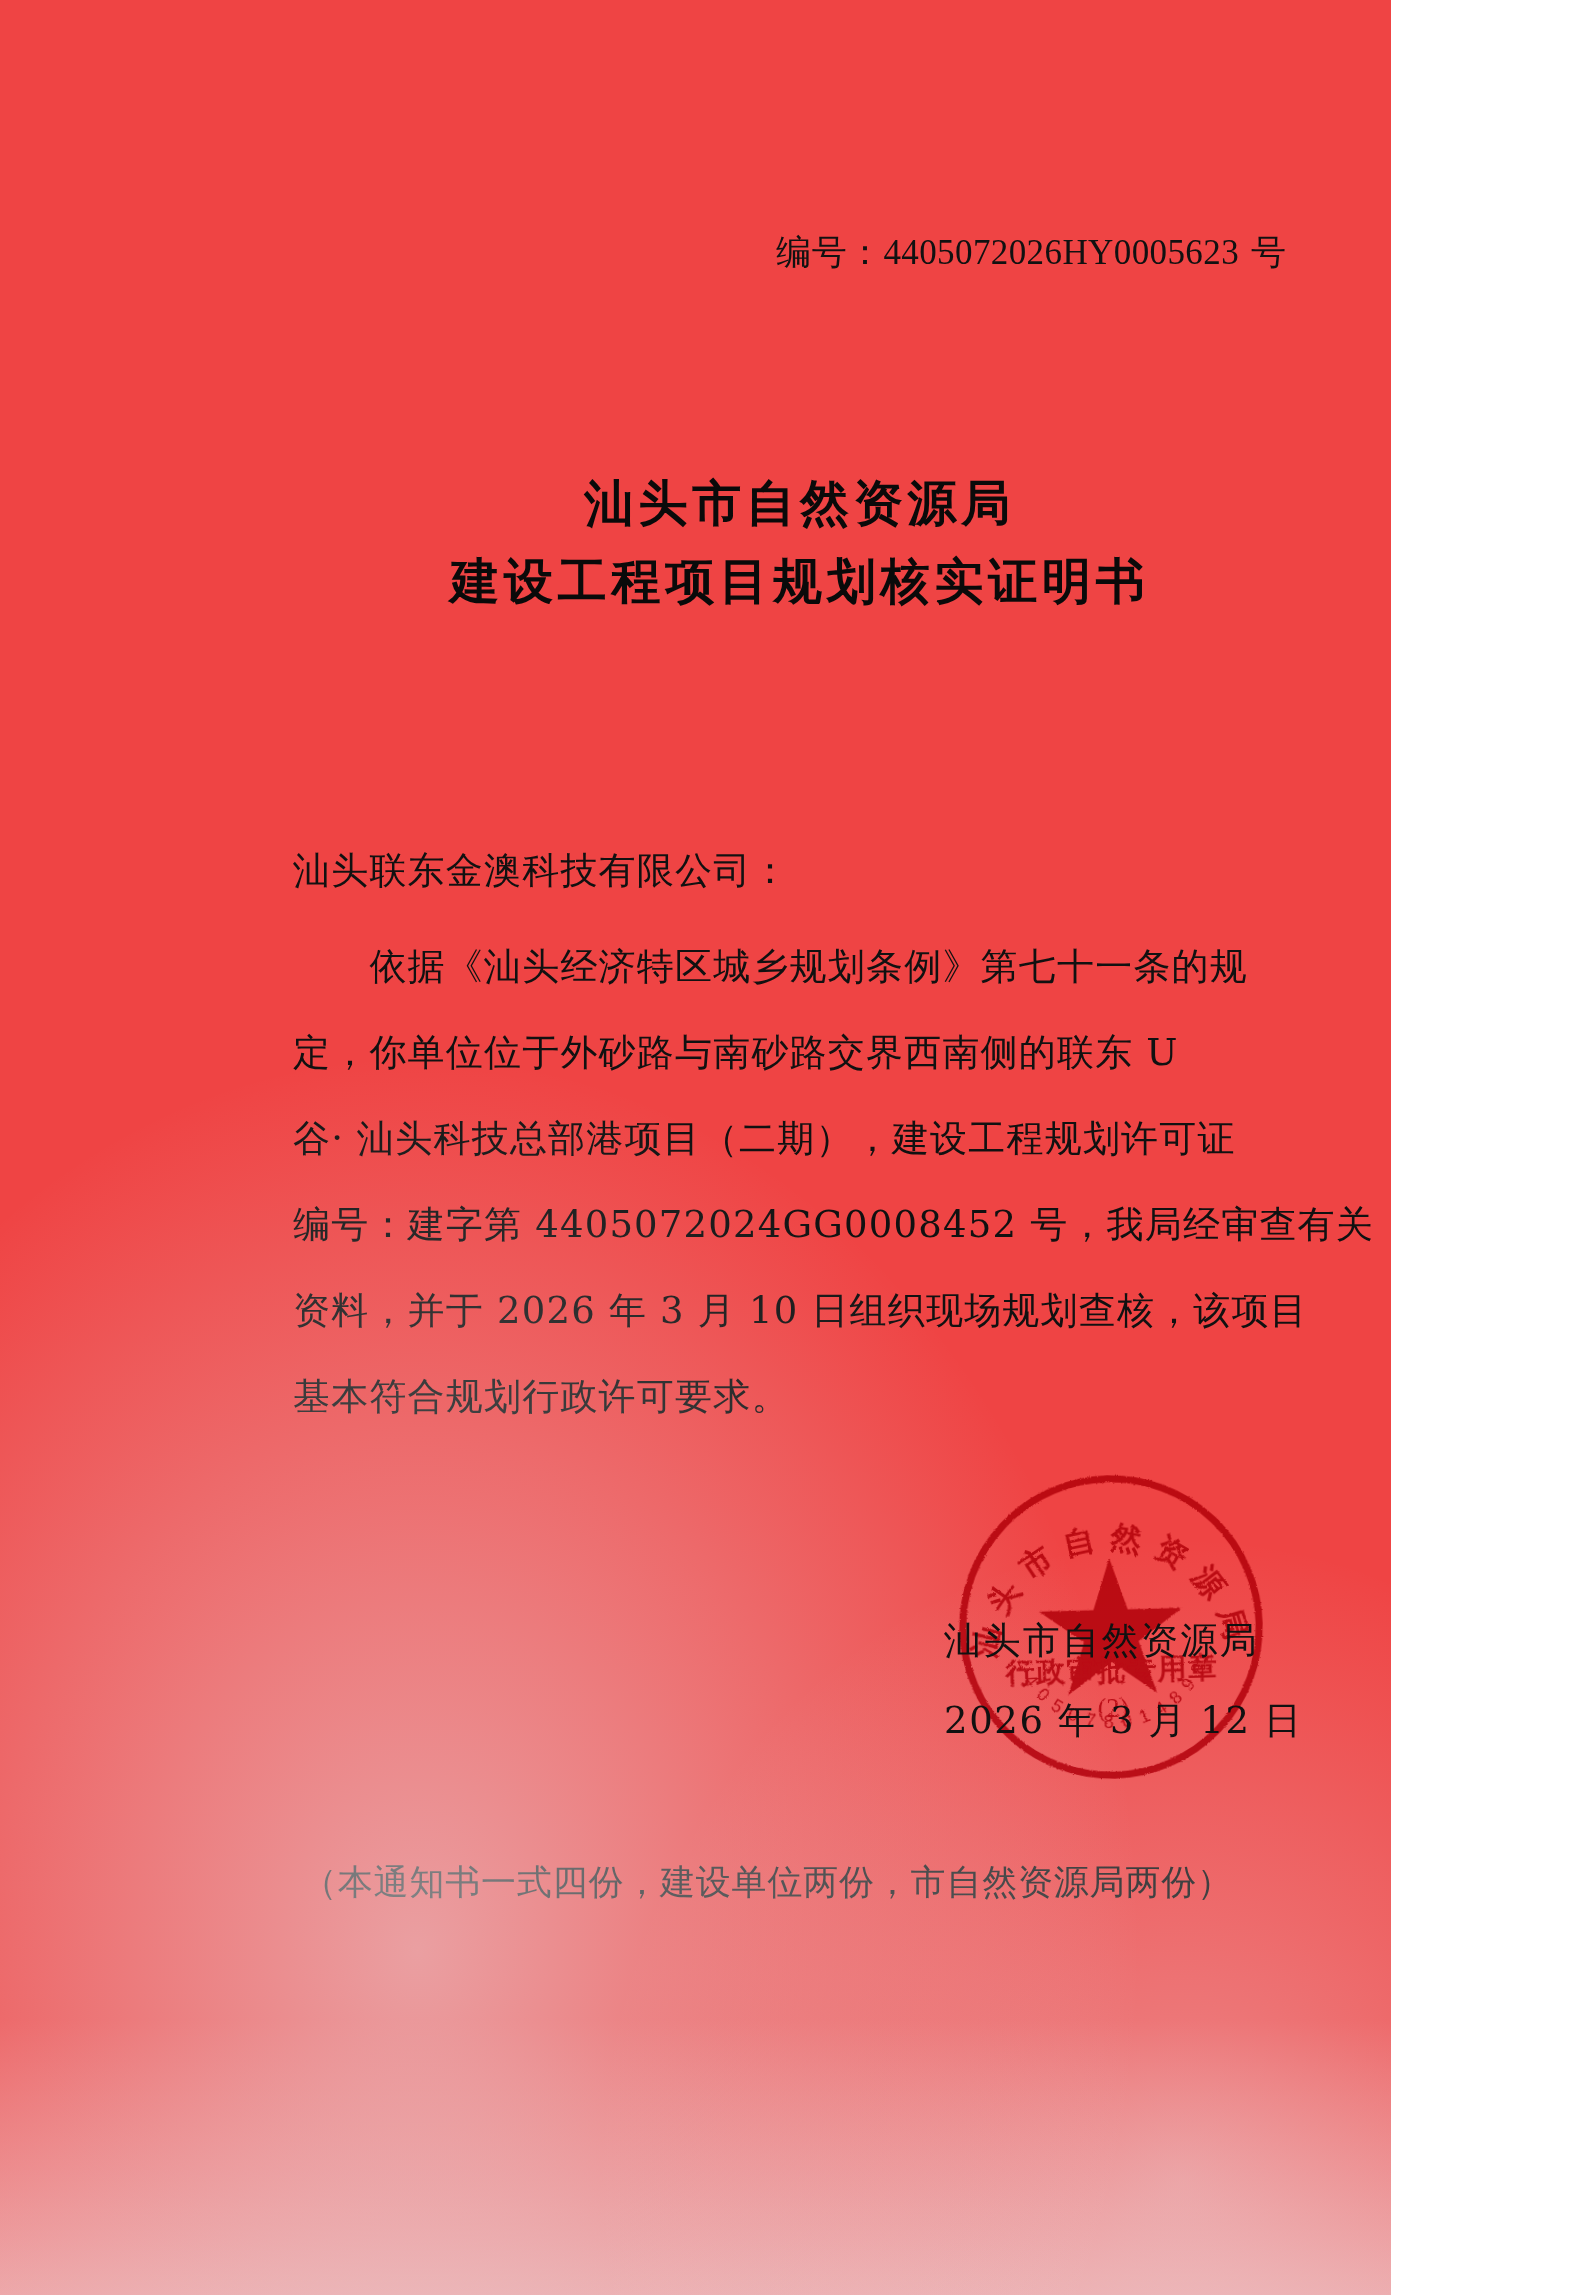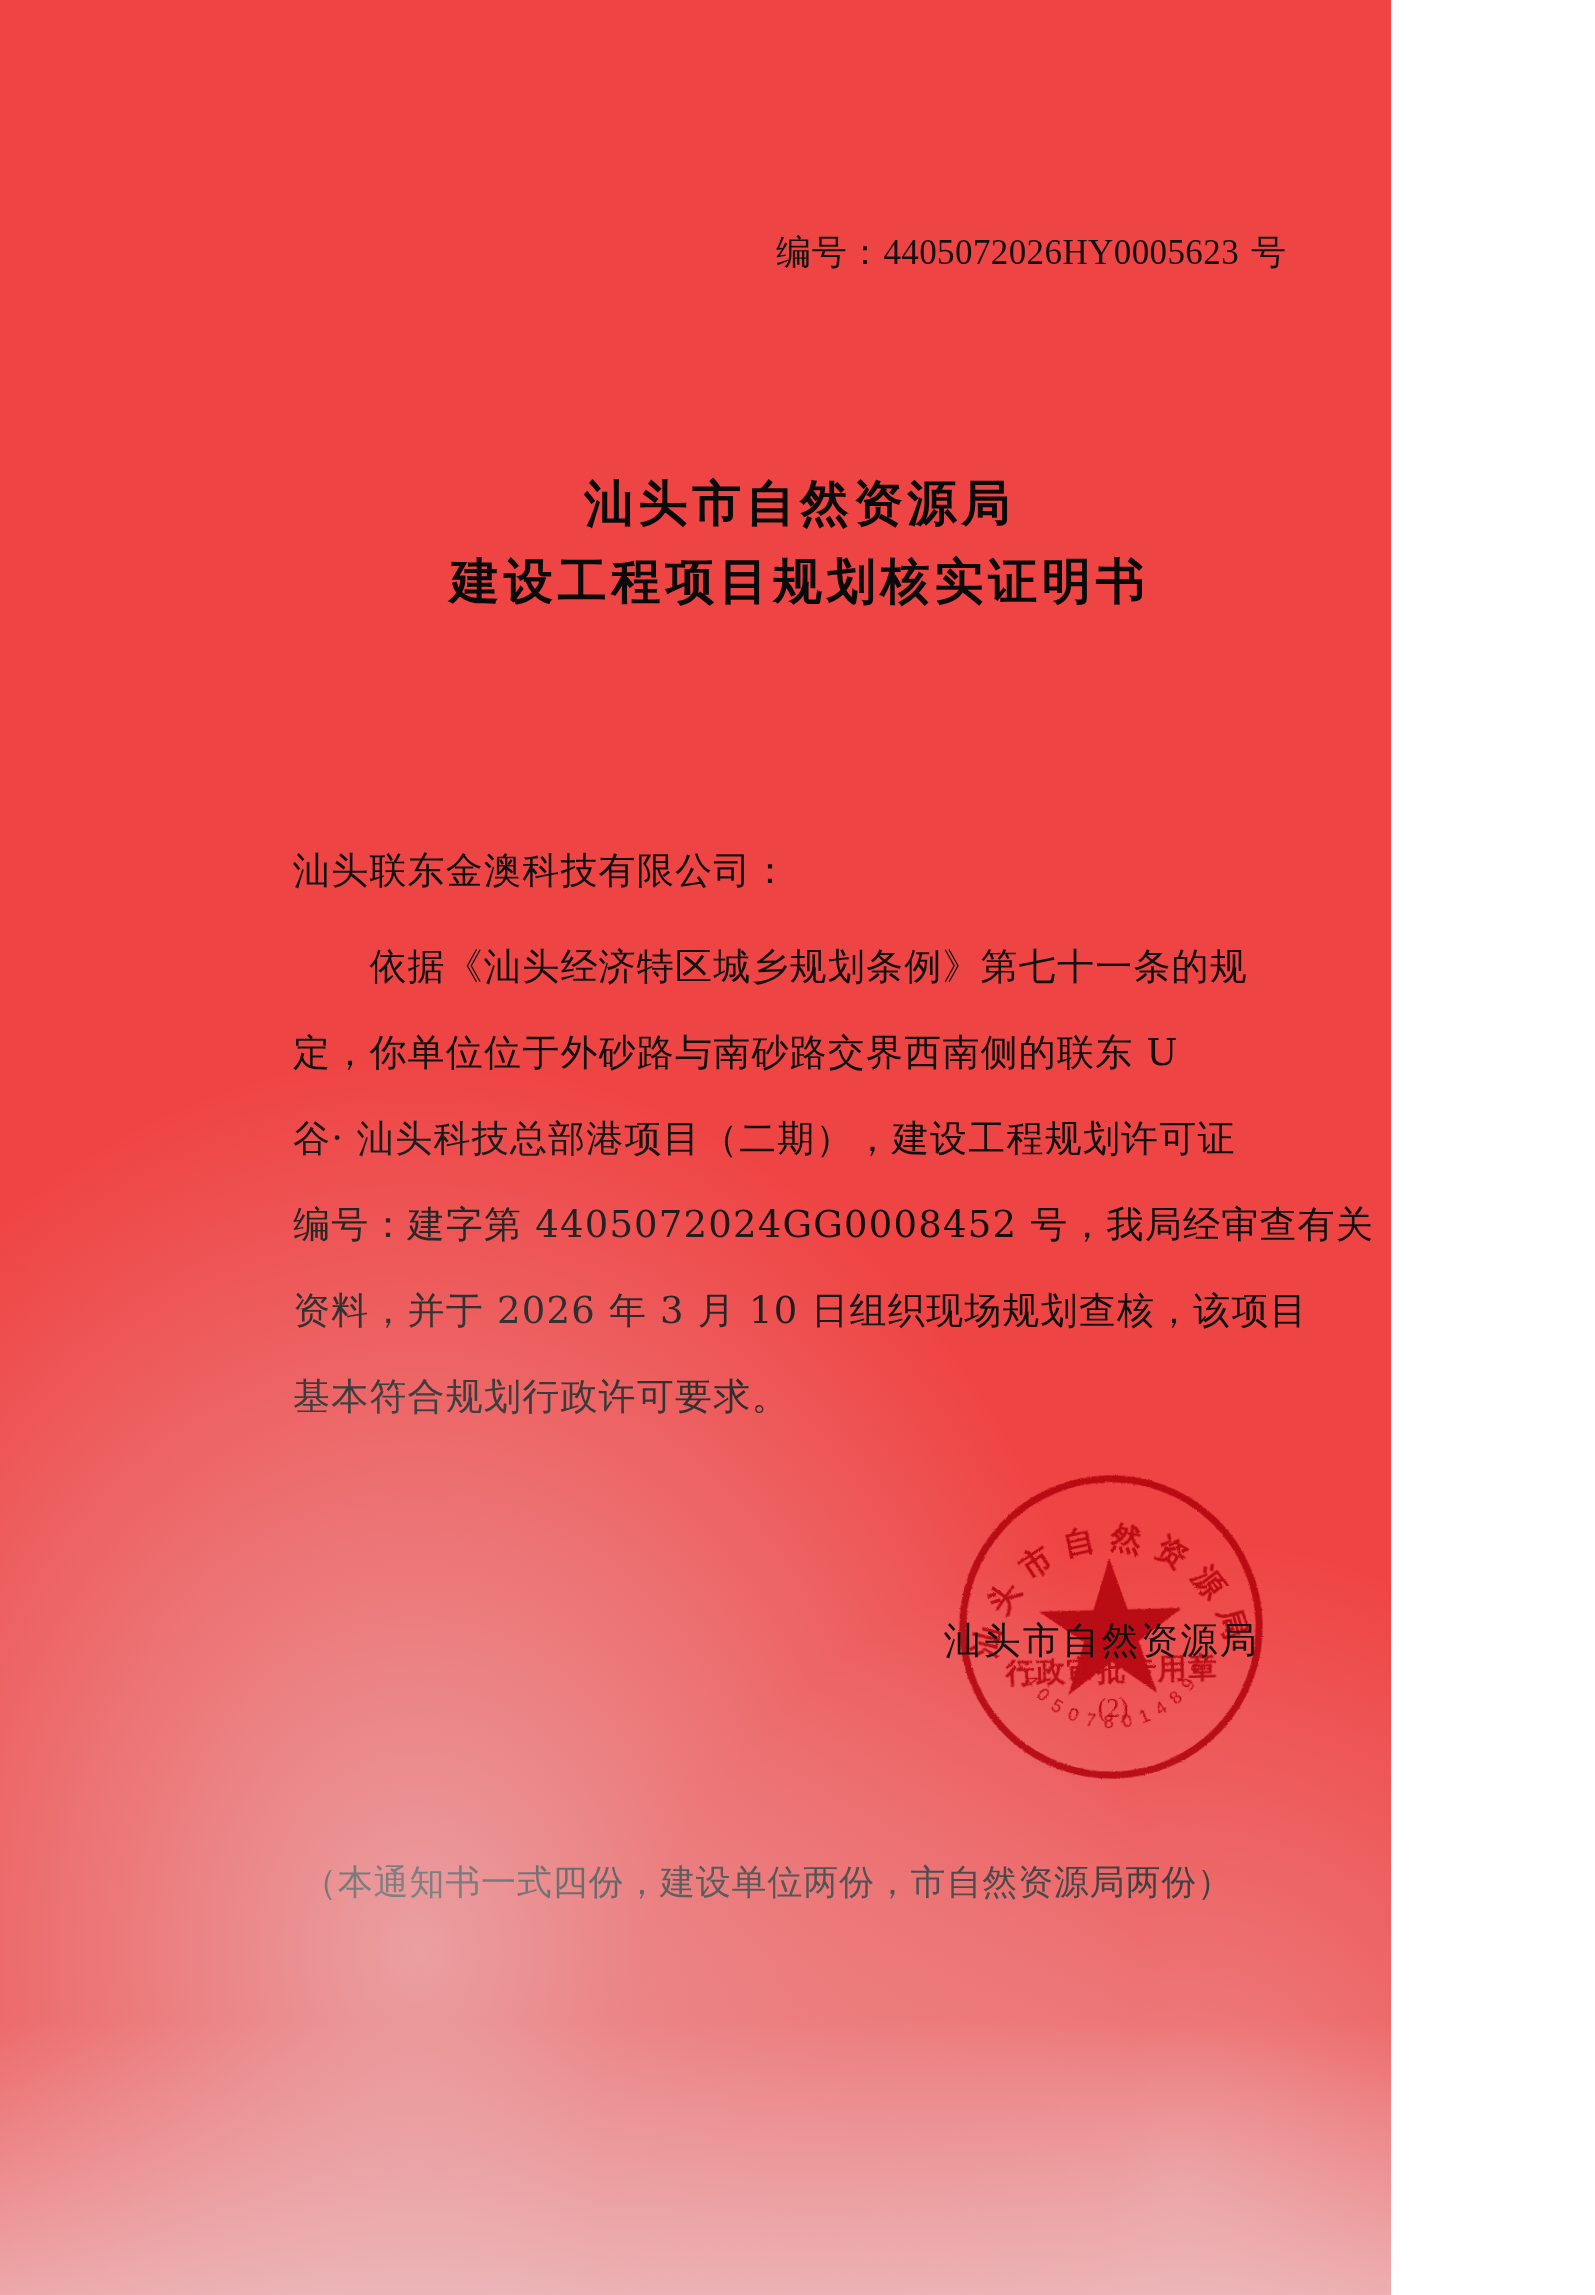--- a/index.html
+++ b/index.html
@@ -189,18 +189,19 @@
 
         <text font-family="'Liberation Sans','DejaVu Sans',sans-serif" font-size="23" fill="#c41230" letter-spacing="12">
           <textPath href="#arcBottomCode" startOffset="50%" text-anchor="middle">4405078014899</textPath>
         </text>
       </g>
     </svg>
   </div>
 
   <div class="sign-block">
     <div>汕头市自然资源局</div>
+    <div class="sign-date">2026 年 3 月 12 日</div>
   </div>
 
   <div class="footer-note">（本通知书一式四份，建设单位两份，市自然资源局两份）</div>
 
 </div>
 
 
 </body></html>

